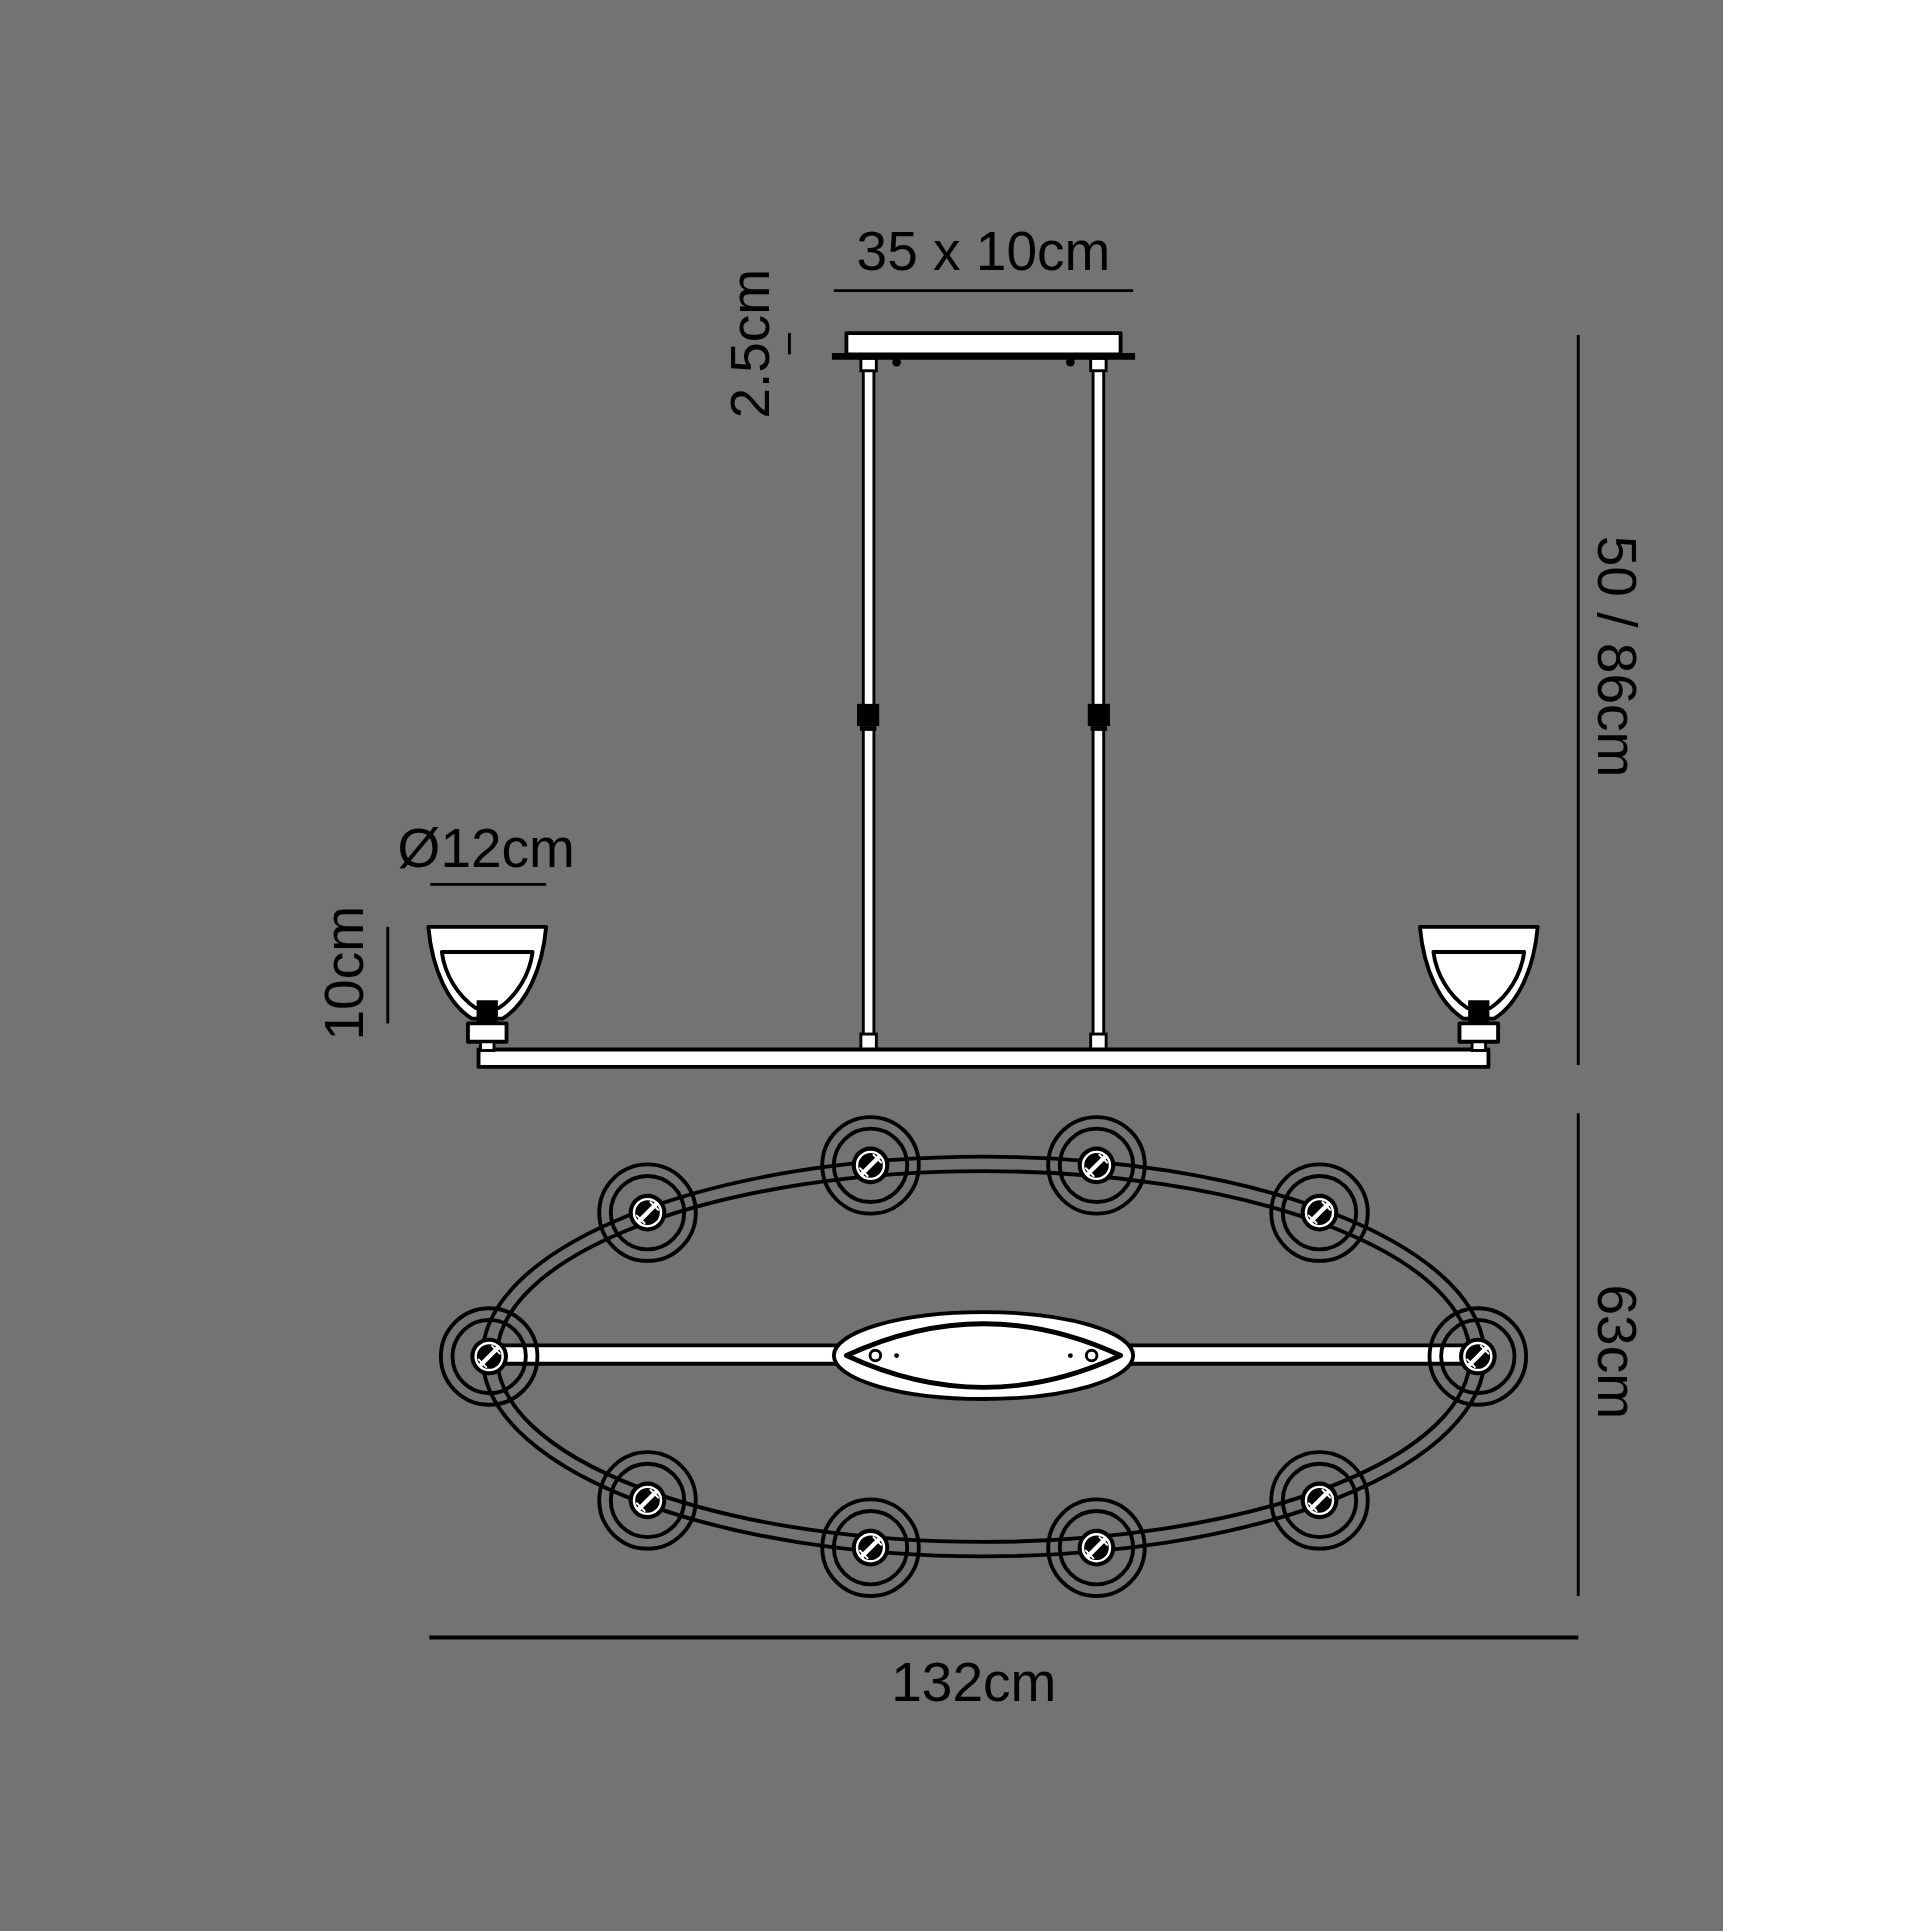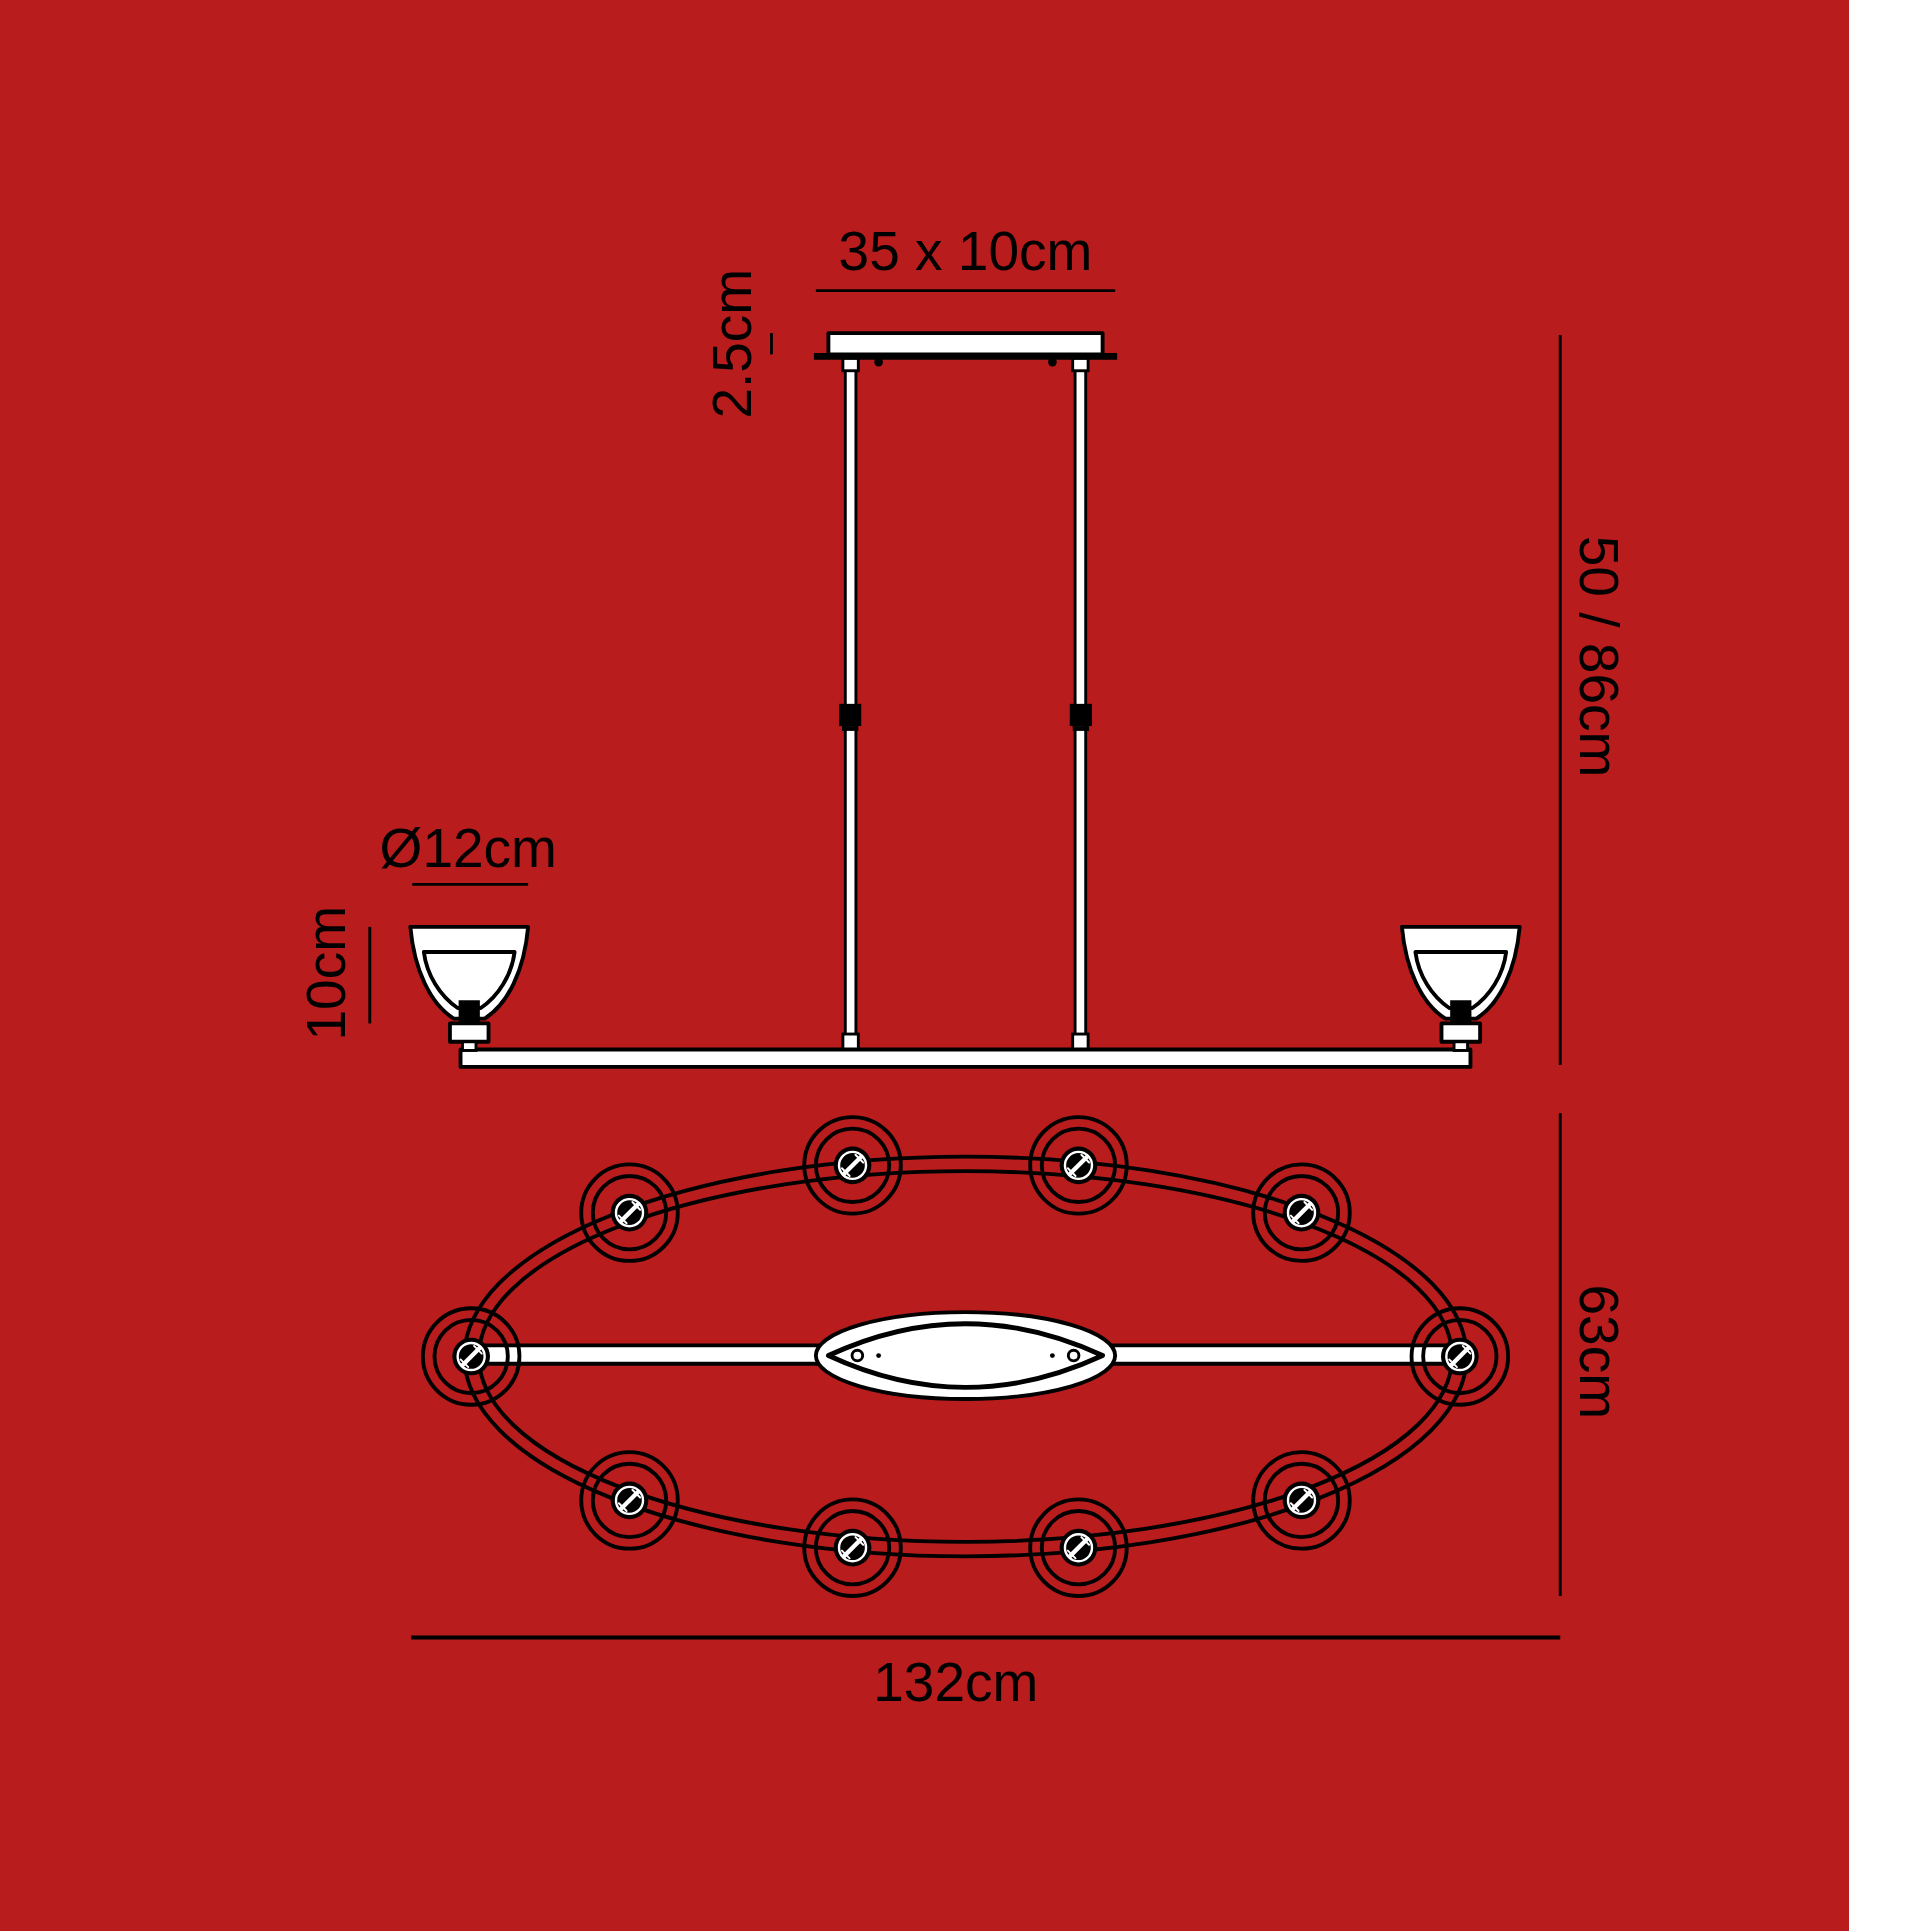--- a/index.html
+++ b/index.html
@@ -1,16 +1,16 @@
 <!DOCTYPE html>
 <html><head>
 <meta charset="utf-8">
 <style>
   html,body{margin:0;padding:0;background:#ffffff;}
-  .stage{width:1849px;height:1931px;position:relative;background:#b91c1c;}
+  .stage{width:1705px;height:1931px;position:relative;background:#737373;padding-left:18px;}
   svg{display:block;}
   .ln{fill:none;stroke:#000;stroke-width:4;stroke-linejoin:round;stroke-linecap:round;}
   .lnw{fill:#fff;stroke:#000;stroke-width:4;stroke-linejoin:round;}
   .ln3{fill:#fff;stroke:#000;stroke-width:3;}
   .dim{fill:none;stroke:#000;stroke-width:3;stroke-linecap:butt;}
   .dim4{fill:none;stroke:#000;stroke-width:4;}
   .blk{fill:#000;stroke:none;}
   text.lbl{font-family:"Liberation Sans","DejaVu Sans",sans-serif;font-size:57px;fill:#000;}
   .mid{text-anchor:middle;}
 </style>

